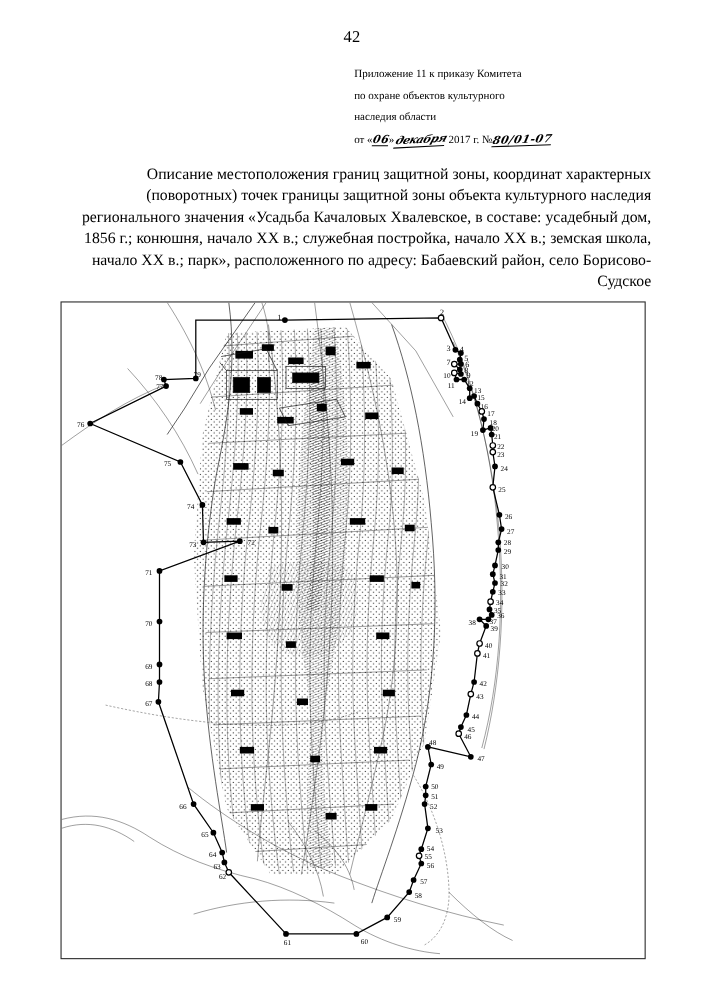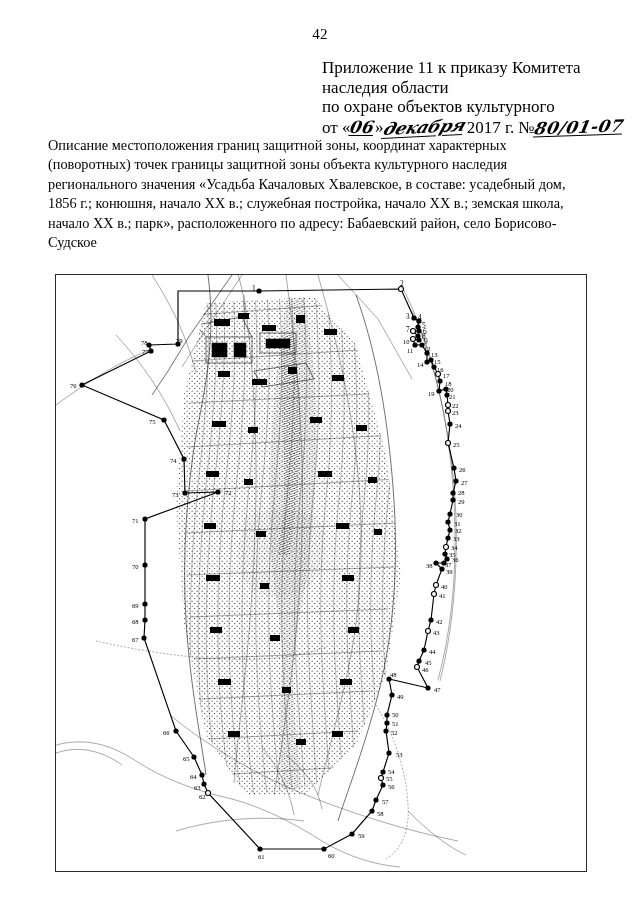--- a/index.html
+++ b/index.html
@@ -26,21 +26,21 @@
     font-size: 15px;
     letter-spacing: 0.2px;
   }
 
   
   .header-block {
     position: absolute;
     top: 58px;
     left: 322px;
     width: 300px;
-    font-size: 17px;
+    font-size: 10px;
     line-height: 19.5px;
   }
   .header-line { white-space: nowrap; }
 
   .date-line {
     position: relative;
     white-space: nowrap;
     margin-top: 1px;
   }
   .hw {
@@ -71,24 +71,24 @@
     display: inline-block;
     transform: skewX(-14deg) rotate(-2deg);
     text-decoration: underline;
     text-underline-offset: 2px;
     letter-spacing: 0.5px;
   }
 
   
   .doc-title {
     position: absolute;
-    top: 136px;
+    top: 150px;
     left: 48px;
     width: 544px;
-    text-align: left;
+    text-align: right;
     font-size: 14.3px;
     line-height: 19.4px;
     text-indent: 0;
   }
 
   
   .map-frame {
     position: absolute;
     left: 55px;
     top: 274px;
@@ -117,22 +117,22 @@
   .dense-fill { fill: url(#densePat); stroke: none; }
   .contour { fill: none; stroke: #222; stroke-width: 0.32; }
 </style>
 </head>
 <body>
 
 <div class="page-number">42</div>
 
 <div class="header-block">
   <div class="header-line">Приложение 11  к приказу Комитета</div>
+  <div class="header-line">по охране объектов культурного</div>
   <div class="header-line">наследия области</div>
-  <div class="header-line">по охране объектов культурного</div>
   <div class="date-line"><span>от «</span><span class="hw">06</span><span>»</span><span class="hw-month">декабря</span><span>2017 г. №</span><span class="hw-num">80/01-07</span></div>
 </div>
 
 <div class="doc-title">Описание местоположения границ защитной зоны, координат характерных (поворотных) точек границы защитной зоны объекта культурного наследия регионального значения «Усадьба Качаловых Хвалевское, в составе: усадебный дом, 1856 г.; конюшня, начало XX в.; служебная постройка, начало XX в.; земская школа, начало XX в.; парк», расположенного по адресу: Бабаевский район,  село Борисово-Судское</div>
 
 <div class="map-frame">
   <svg class="map-svg" viewBox="0 0 530 596" preserveAspectRatio="none">
     <defs>
       <pattern id="hatchPat" width="3" height="3" patternUnits="userSpaceOnUse" patternTransform="rotate(20)">
         <line x1="0" y1="0" x2="0" y2="3" stroke="#111" stroke-width="0.55"></line>

